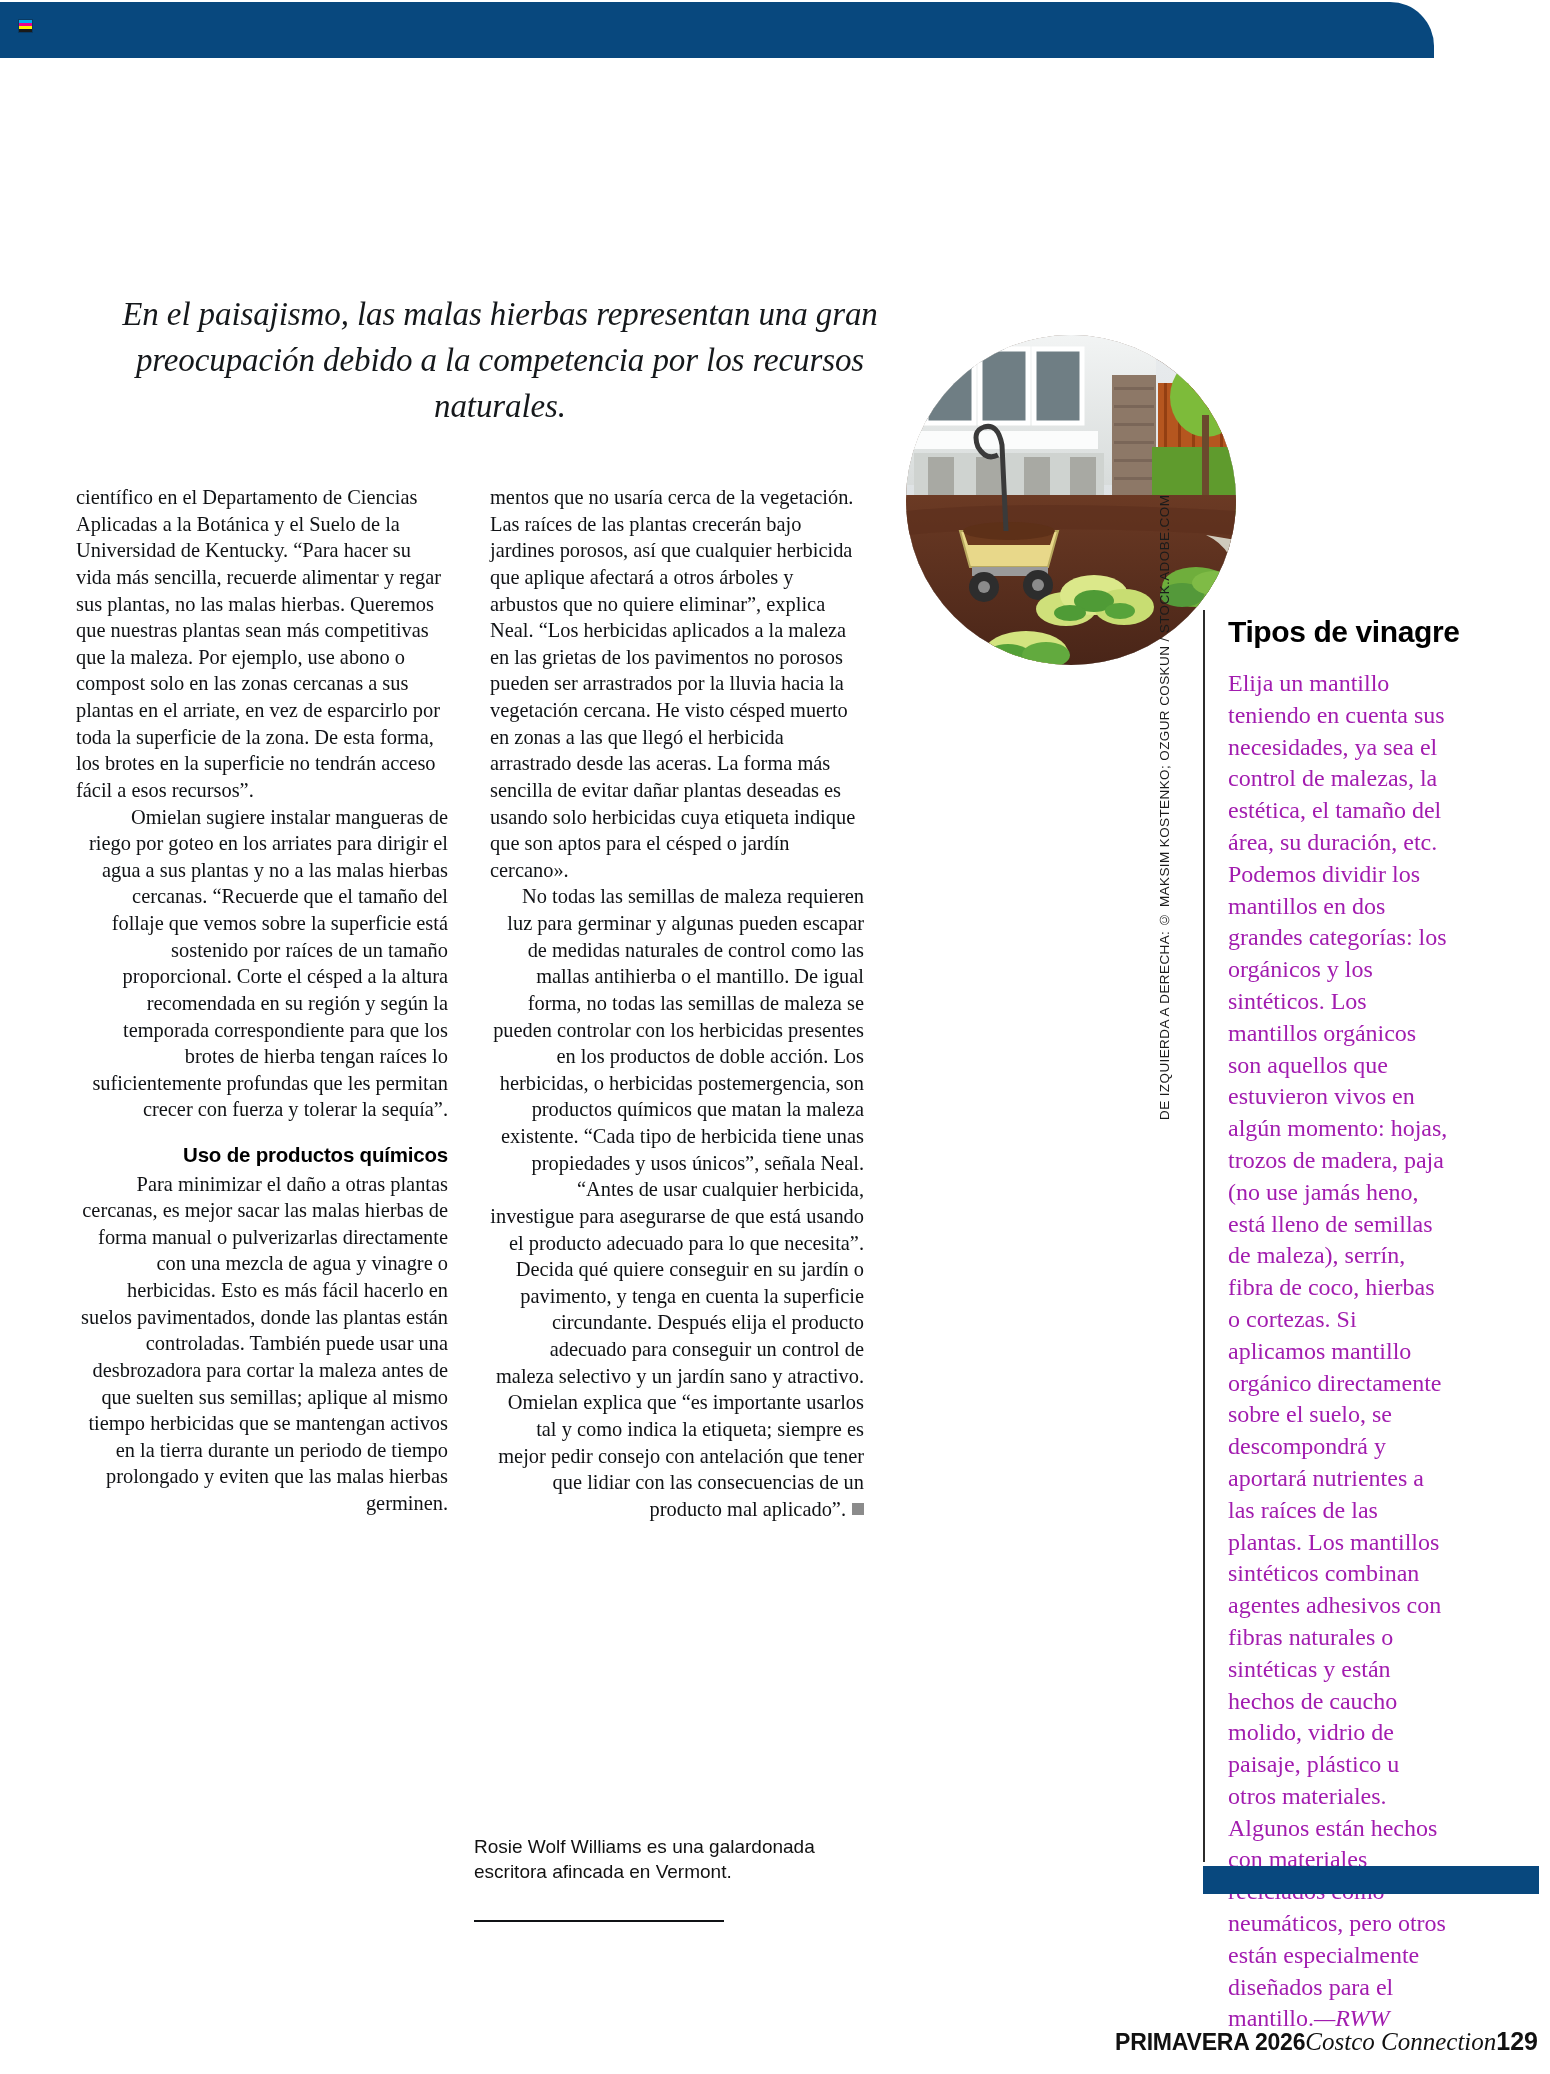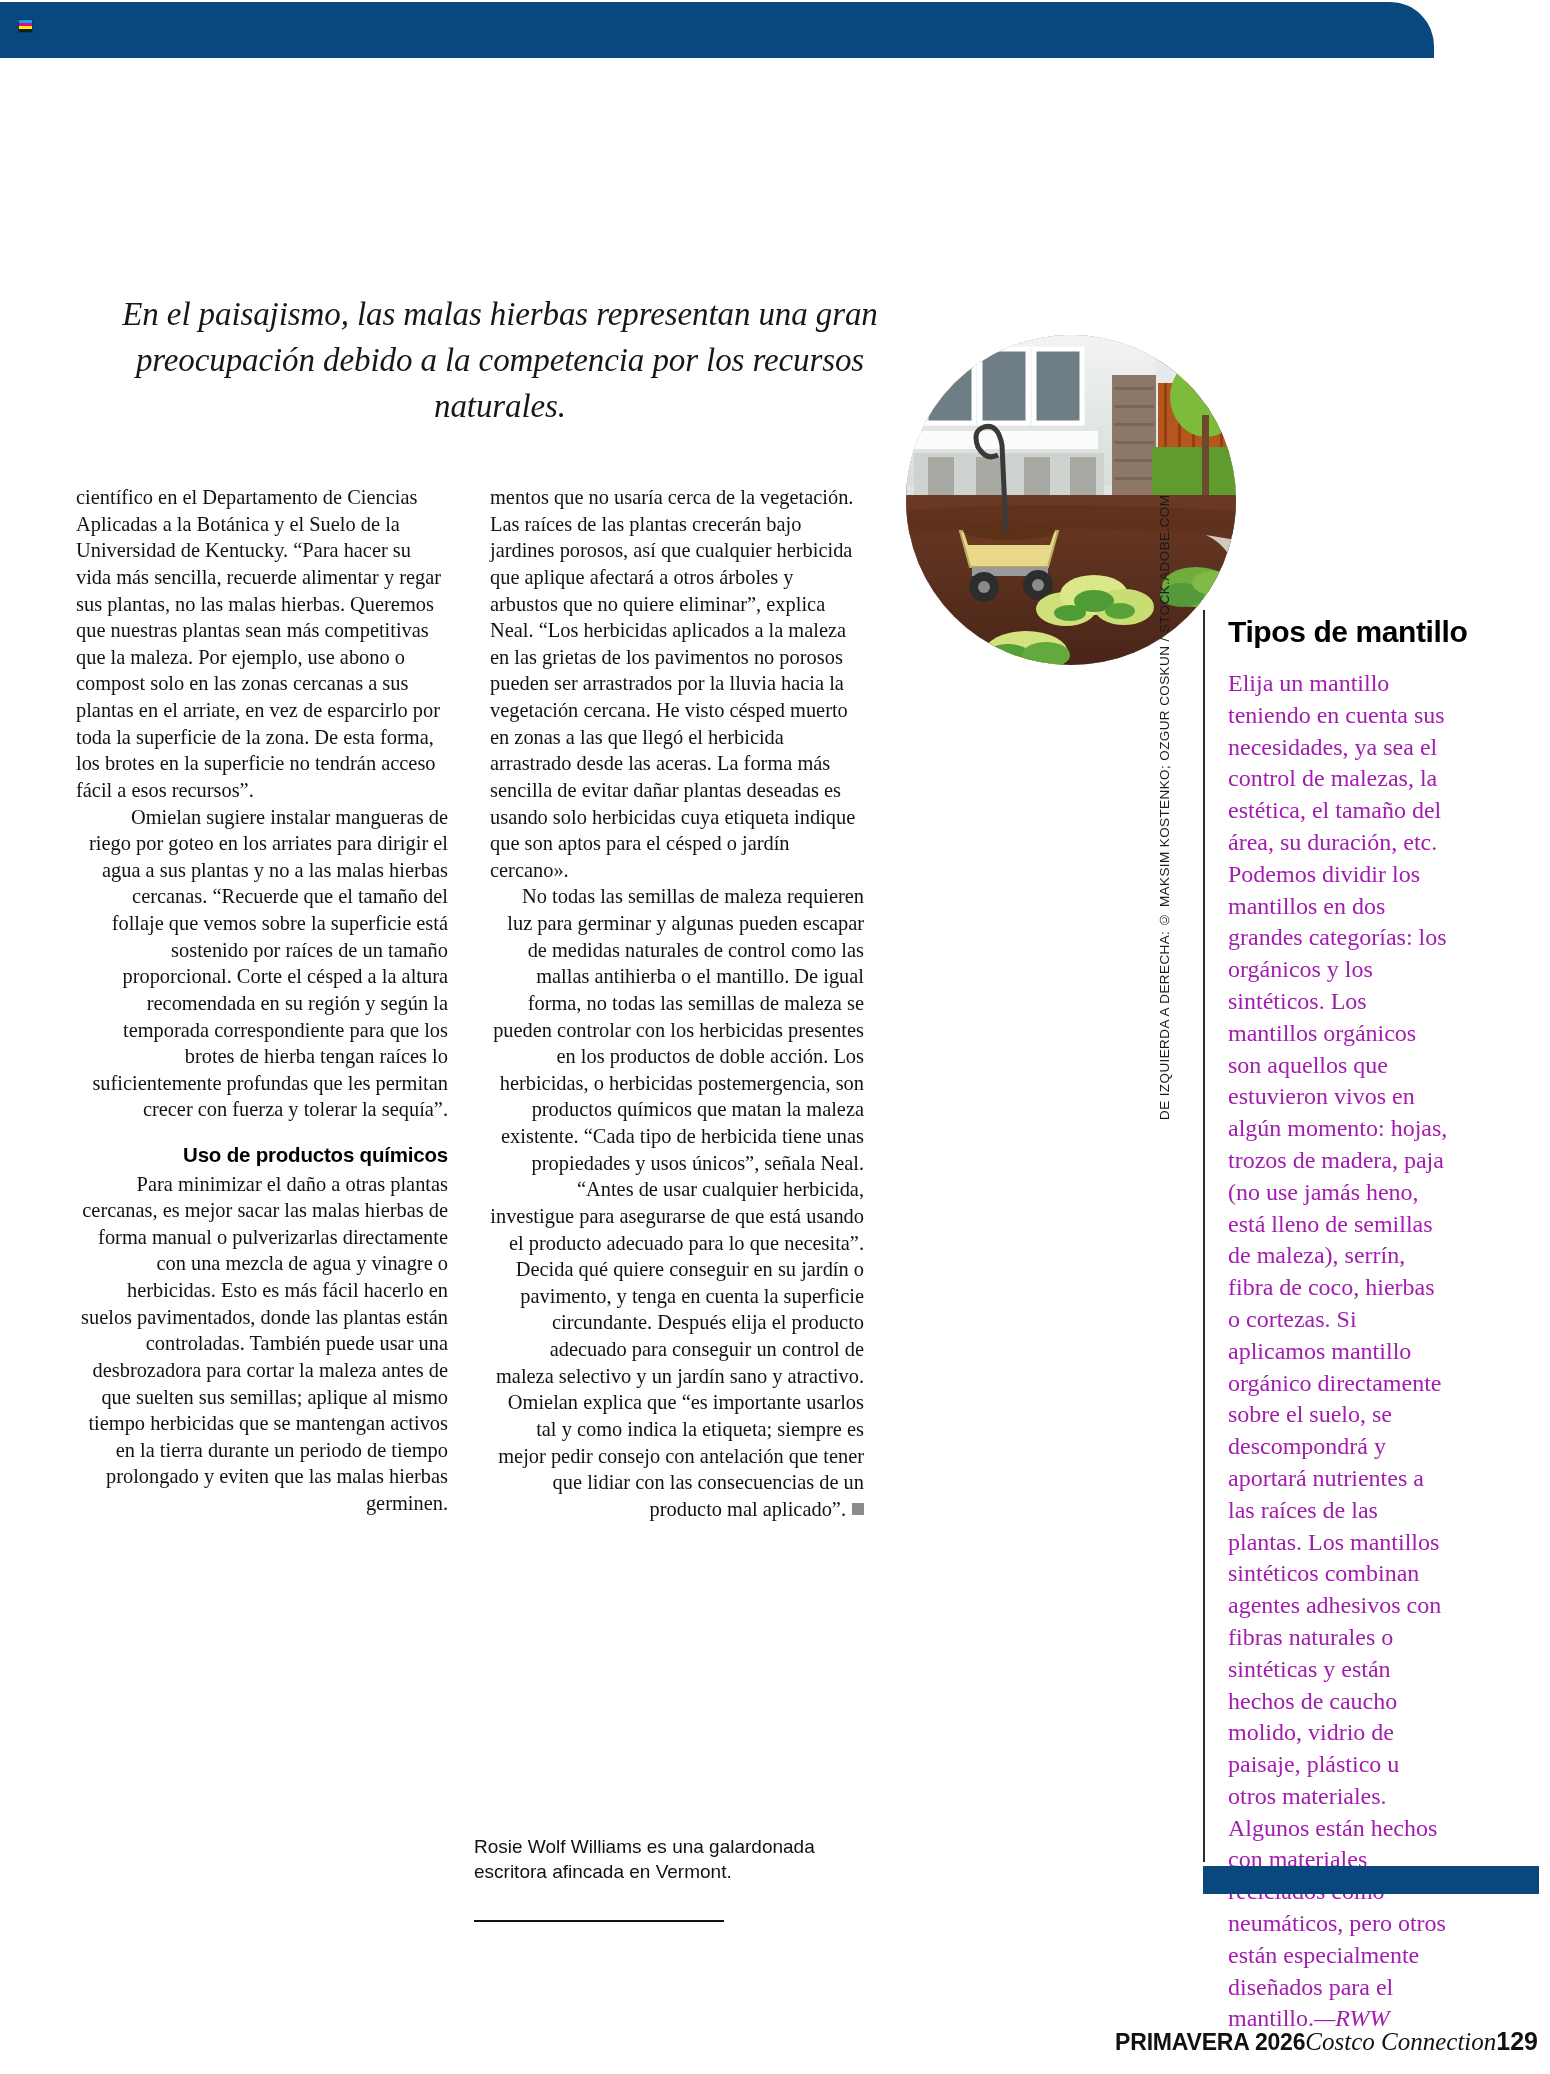--- a/index.html
+++ b/index.html
@@ -331,21 +331,21 @@
   <p>mentos que no usaría cerca de la vegetación. Las raíces de las plantas crecerán bajo jardines porosos, así que cualquier herbicida que aplique afectará a otros árboles y arbustos que no quiere eliminar”, explica Neal. “Los herbicidas aplicados a la maleza en las grietas de los pavimentos no porosos pueden ser arrastrados por la lluvia hacia la vegetación cercana. He visto césped muerto en zonas a las que llegó el herbicida arrastrado desde las aceras. La forma más sencilla de evitar dañar plantas deseadas es usando solo herbicidas cuya etiqueta indique que son aptos para el césped o jardín cercano».</p>
   <p>No todas las semillas de maleza requieren luz para germinar y algunas pueden escapar de medidas naturales de control como las mallas antihierba o el mantillo. De igual forma, no todas las semillas de maleza se pueden controlar con los herbicidas presentes en los productos de doble acción. Los herbicidas, o herbicidas postemergencia, son productos químicos que matan la maleza existente. “Cada tipo de herbicida tiene unas propiedades y usos únicos”, señala Neal. “Antes de usar cualquier herbicida, investigue para asegurarse de que está usando el producto adecuado para lo que necesita”.</p>
   <p><span>Decida qué quiere conseguir en su jardín o pavimento, y tenga en cuenta la superficie circundante. Después elija el producto adecuado para conseguir un control de maleza selectivo y un jardín sano y atractivo. Omielan explica que “es importante usarlos tal y como indica la etiqueta; siempre es mejor pedir consejo con antelación que tener que lidiar con las consecuencias de un producto mal aplicado”.</span><span class="endmark"></span></p>
 </div>
 
 <div class="bio-rule"></div>
 <div class="bio">Rosie Wolf Williams es una galardonada escritora afincada en Vermont.</div>
 
 <div class="side-rule"></div>
 <div class="credit">DE IZQUIERDA A DERECHA: © MAKSIM KOSTENKO; OZGUR COSKUN / STOCK.ADOBE.COM</div>
-<div class="side-title">Tipos de mantillo</div>
+<div class="side-title">Tipos de vinagre</div>
 <div class="side-body"><span>Elija un mantillo teniendo en cuenta sus necesidades, ya sea el control de malezas, la estética, el tamaño del área, su duración, etc. Podemos dividir los mantillos en dos grandes categorías: los orgánicos y los sintéticos. Los mantillos orgánicos son aquellos que estuvieron vivos en algún momento: hojas, trozos de madera, paja (no use jamás heno, está lleno de semillas de maleza), serrín, fibra de coco, hierbas o cortezas. Si aplicamos mantillo orgánico directamente sobre el suelo, se descompondrá y aportará nutrientes a las raíces de las plantas. Los mantillos sintéticos combinan agentes adhesivos con fibras naturales o sintéticas y están hechos de caucho molido, vidrio de paisaje, plástico u otros materiales. Algunos están hechos con materiales reciclados como neumáticos, pero otros están especialmente diseñados para el mantillo.</span><em>—RWW</em></div>
 <div class="side-bar-bottom"></div>
 
 <div class="footer">
   <span class="f-season">PRIMAVERA 2026</span>
   <span class="f-brand">Costco Connection</span>
   <span class="f-page">129</span>
 </div>
 
 </body></html>

